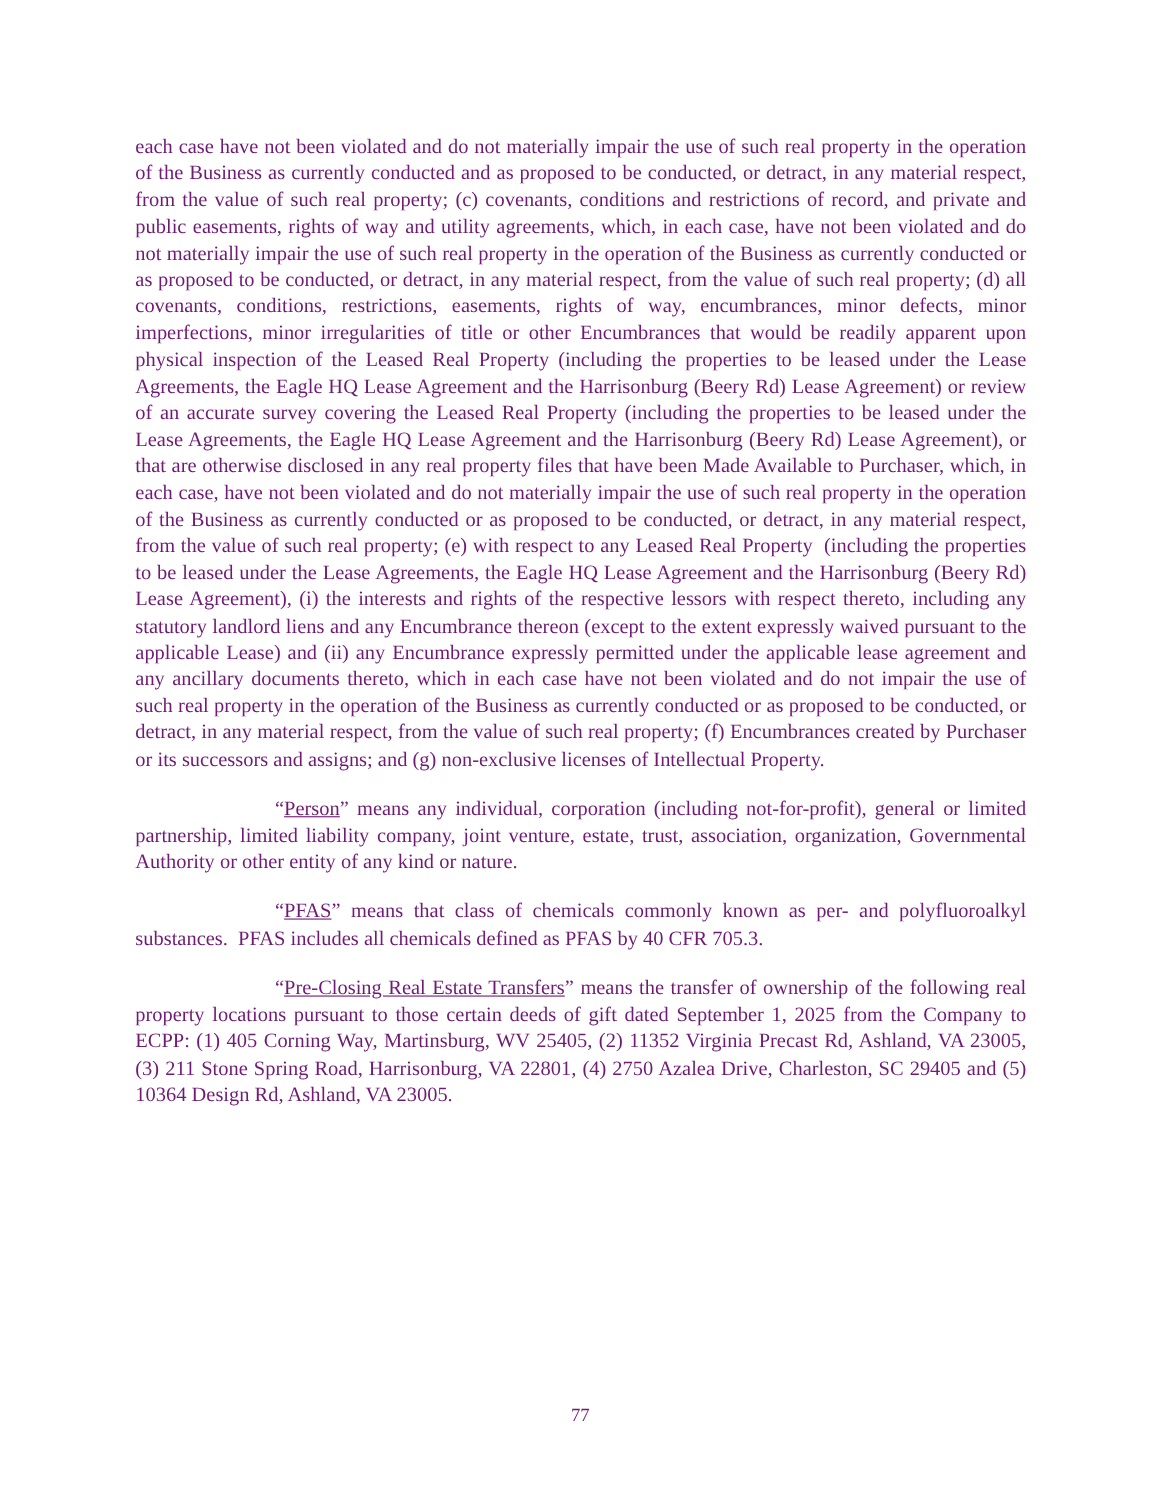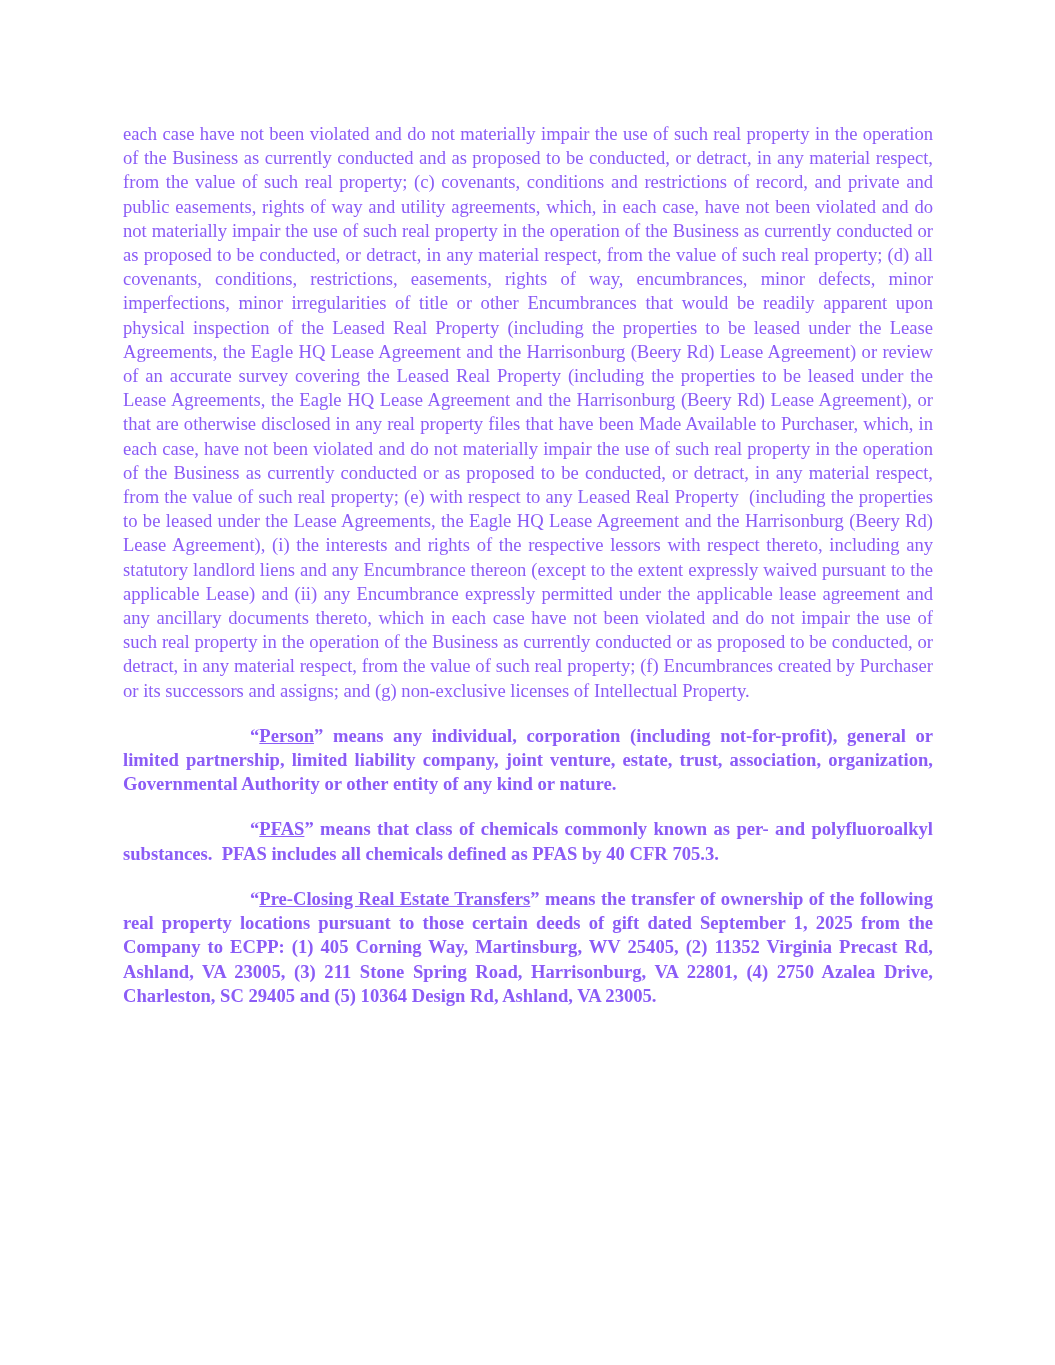--- a/index.html
+++ b/index.html
@@ -5,39 +5,38 @@
   html, body {
     margin: 0;
     padding: 0;
     background: #ffffff;
   }
   .page {
     position: relative;
     width: 1055px;
     height: 1365px;
     background: #ffffff;
-    color: #8b5cf6;
+    color: #701a75;
     font-family: "Liberation Serif", "DejaVu Serif", serif;
     overflow: hidden;
   }
   .content {
     position: absolute;
     left: 123px;
     top: 122px;
     width: 810px;
     font-size: 18.6px;
     line-height: 24.2px;
     text-align: justify;
   }
   .para {
     margin: 0;
   }
   .para + .para {
     margin-top: 21px;
-    font-weight: bold;
   }
   .para.indent {
     text-indent: 127px;
   }
   .defined-term {
     text-decoration: underline;
   }
   .page-number {
     position: absolute;
     left: 0;
@@ -51,13 +50,14 @@
 </head>
 <body>
 
 <div class="page">
   <div class="content">
       <p class="para"><span class="text-run">each case have not been violated and do not materially impair the use of such real property in the operation of the Business as currently conducted and as proposed to be conducted, or detract, in any material respect, from the value of such real property; (c) covenants, conditions and restrictions of record, and private and public easements, rights of way and utility agreements, which, in each case, have not been violated and do not materially impair the use of such real property in the operation of the Business as currently conducted or as proposed to be conducted, or detract, in any material respect, from the value of such real property; (d) all covenants, conditions, restrictions, easements, rights of way, encumbrances, minor defects, minor imperfections, minor irregularities of title or other Encumbrances that would be readily apparent upon physical inspection of the Leased Real Property (including the properties to be leased under the Lease Agreements, the Eagle HQ Lease Agreement and the Harrisonburg (Beery Rd) Lease Agreement) or review of an accurate survey covering the Leased Real Property (including the properties to be leased under the Lease Agreements, the Eagle HQ Lease Agreement and the Harrisonburg (Beery Rd) Lease Agreement), or that are otherwise disclosed in any real property files that have been Made Available to Purchaser, which, in each case, have not been violated and do not materially impair the use of such real property in the operation of the Business as currently conducted or as proposed to be conducted, or detract, in any material respect, from the value of such real property; (e) with respect to any Leased Real Property&nbsp; (including the properties to be leased under the Lease Agreements, the Eagle HQ Lease Agreement and the Harrisonburg (Beery Rd) Lease Agreement), (i) the interests and rights of the respective lessors with respect thereto, including any statutory landlord liens and any Encumbrance thereon (except to the extent expressly waived pursuant to the applicable Lease) and (ii) any Encumbrance expressly permitted under the applicable lease agreement and any ancillary documents thereto, which in each case have not been violated and do not impair the use of such real property in the operation of the Business as currently conducted or as proposed to be conducted, or detract, in any material respect, from the value of such real property; (f) Encumbrances created by Purchaser or its successors and assigns; and (g) non-exclusive licenses of Intellectual Property.</span></p>
       <p class="para indent"><span class="text-run">“</span><span class="defined-term">Person</span><span class="text-run">” means any individual, corporation (including not-for-profit), general or limited partnership, limited liability company, joint venture, estate, trust, association, organization, Governmental Authority or other entity of any kind or nature.</span></p>
       <p class="para indent"><span class="text-run">“</span><span class="defined-term">PFAS</span><span class="text-run">” means that class of chemicals commonly known as per- and polyfluoroalkyl substances.&nbsp; PFAS includes all chemicals defined as PFAS by 40 CFR 705.3.</span></p>
       <p class="para indent"><span class="text-run">“</span><span class="defined-term">Pre-Closing Real Estate Transfers</span><span class="text-run">” means the transfer of ownership of the following real property locations pursuant to those certain deeds of gift dated September 1, 2025 from the Company to ECPP: (1) 405 Corning Way, Martinsburg, WV 25405, (2) 11352 Virginia Precast Rd, Ashland, VA 23005, (3) 211 Stone Spring Road, Harrisonburg, VA 22801, (4) 2750 Azalea Drive, Charleston, SC 29405 and (5) 10364 Design Rd, Ashland, VA 23005.</span></p>
     </div>
+  <div class="page-number">77</div>
 </div>
 
 </body></html>

